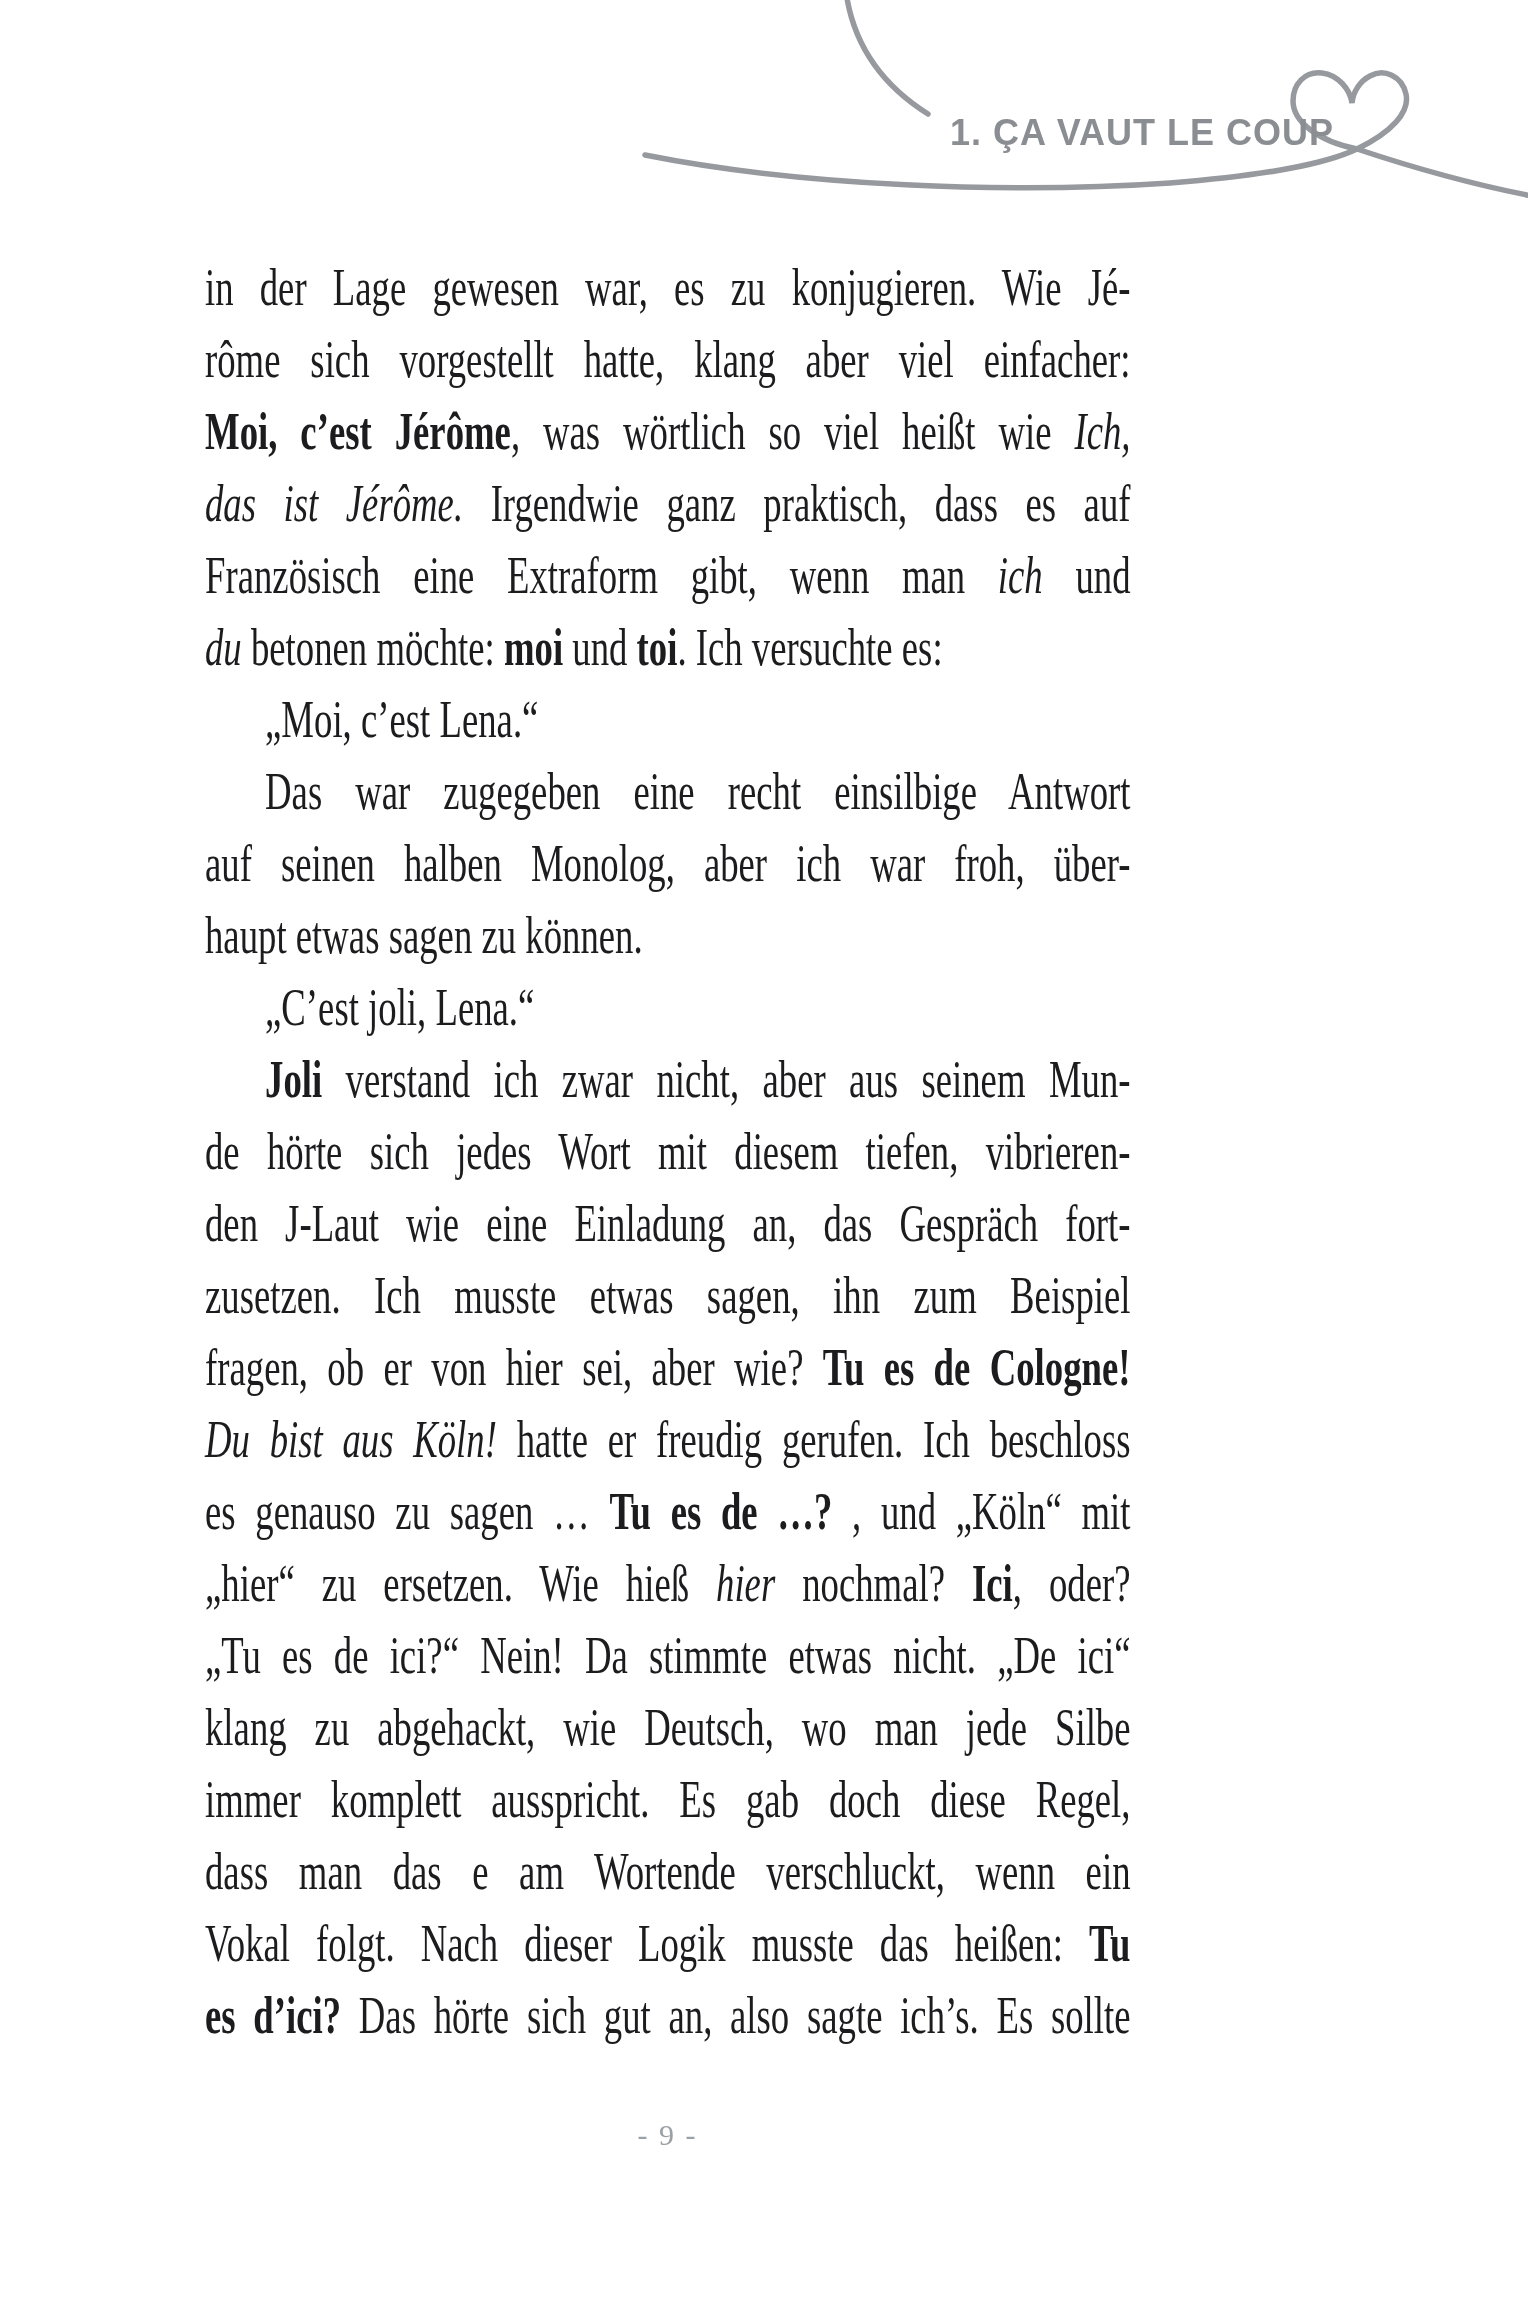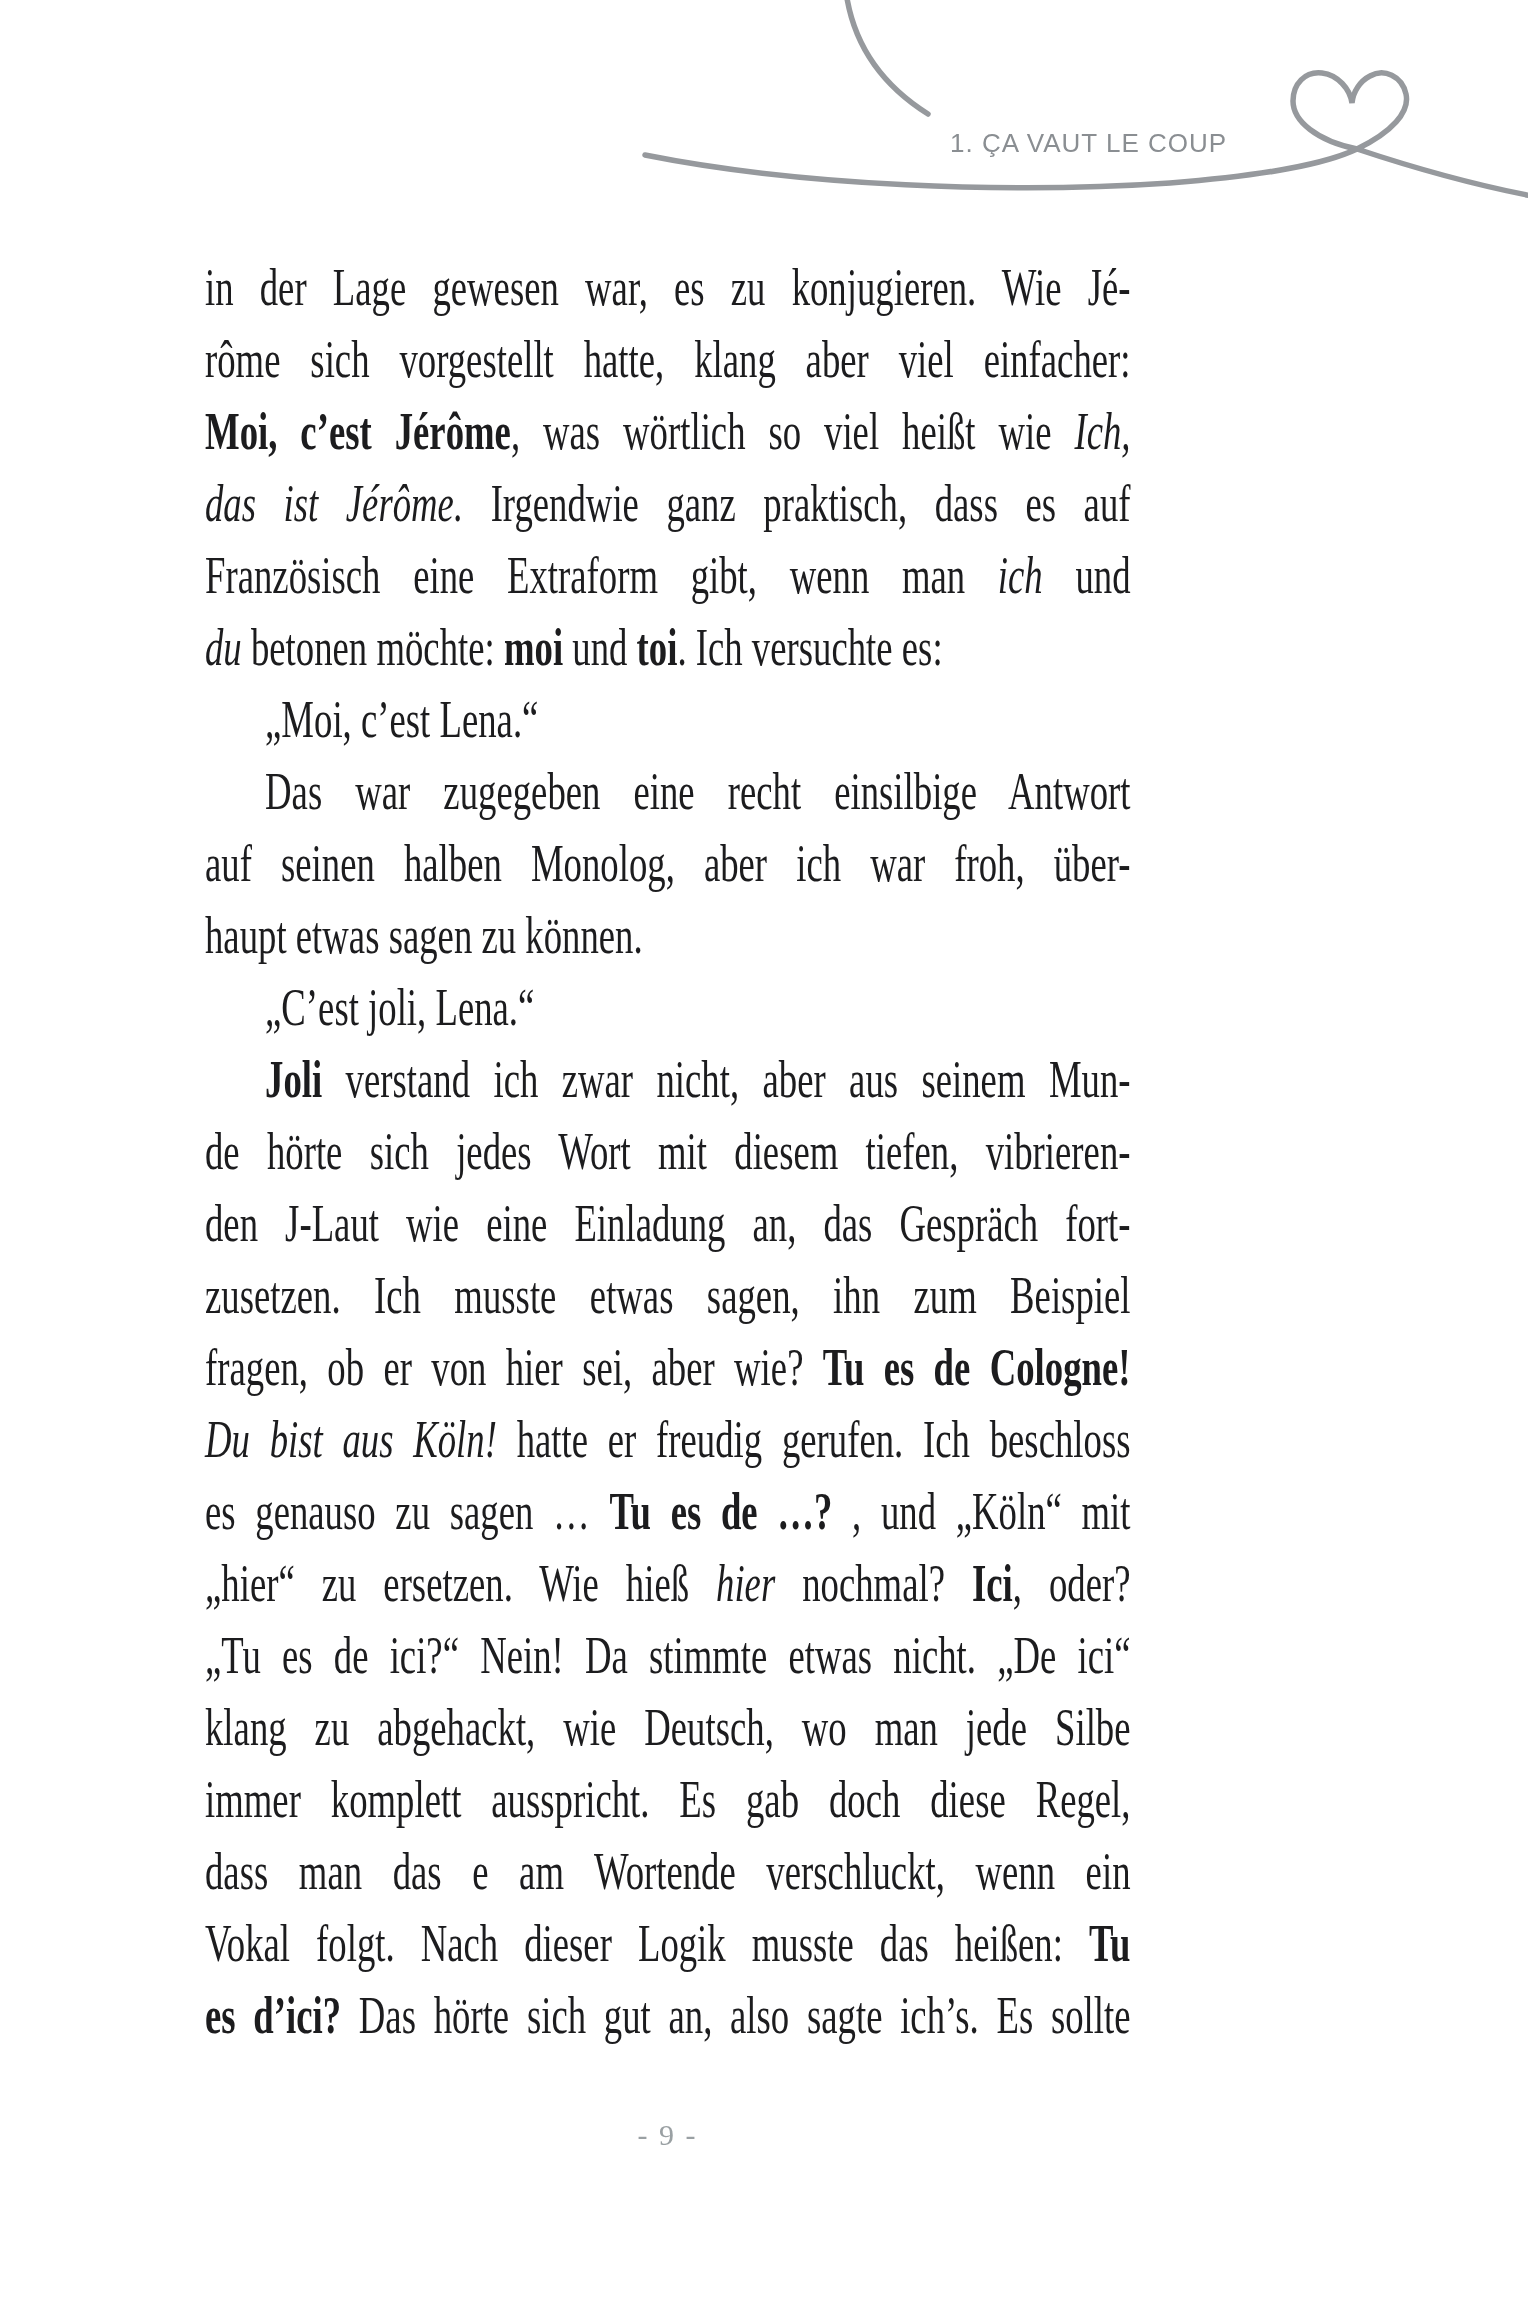--- a/index.html
+++ b/index.html
@@ -4,23 +4,23 @@
 <style>
   html,body{margin:0;padding:0;background:#ffffff;}
   body{
     width:1528px;height:2302px;position:relative;overflow:hidden;
     font-family:"Liberation Serif", serif;color:#1c1c1e;
   }
   
   .doodle{position:absolute;left:0;top:0;width:1528px;height:260px;pointer-events:none;}
   
   .chapter-label{
-    position:absolute;left:950px;top:128px;
+    position:absolute;left:950px;top:112px;
     font-family:"Liberation Sans", sans-serif;
-    font-weight:400;font-size:26px;letter-spacing:1px;
+    font-weight:700;font-size:36px;letter-spacing:1px;
     color:#8a8e92;white-space:nowrap;
   }
   
   .body-text{
     position:absolute;left:205px;top:252px;
     width:1310px;
     transform:scaleX(0.7065);
     transform-origin:left top;
     font-size:52px;line-height:72px;
   }

